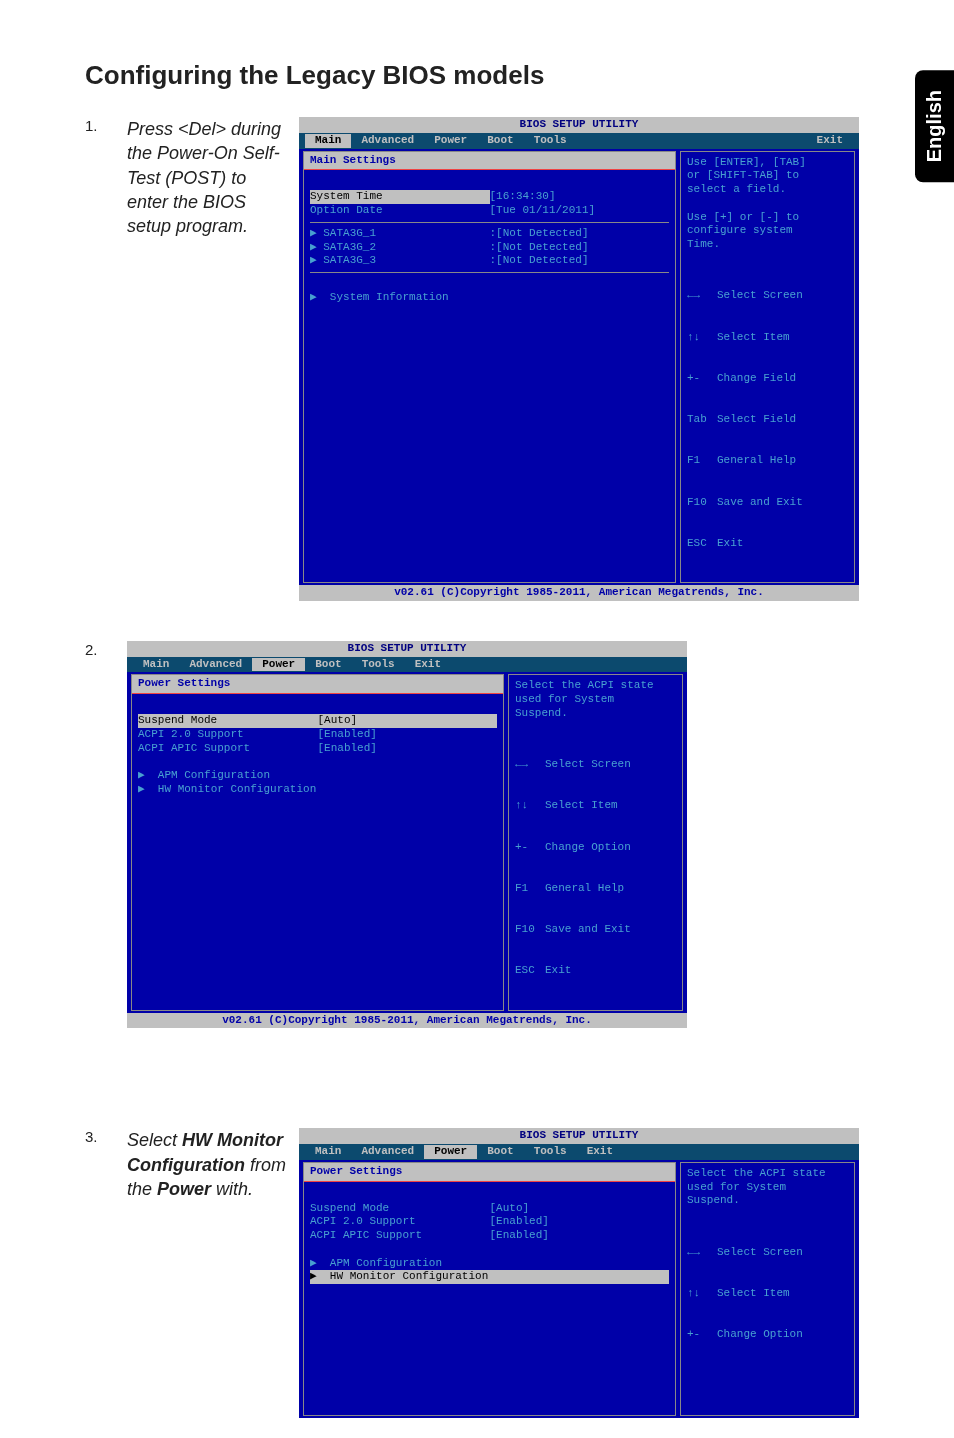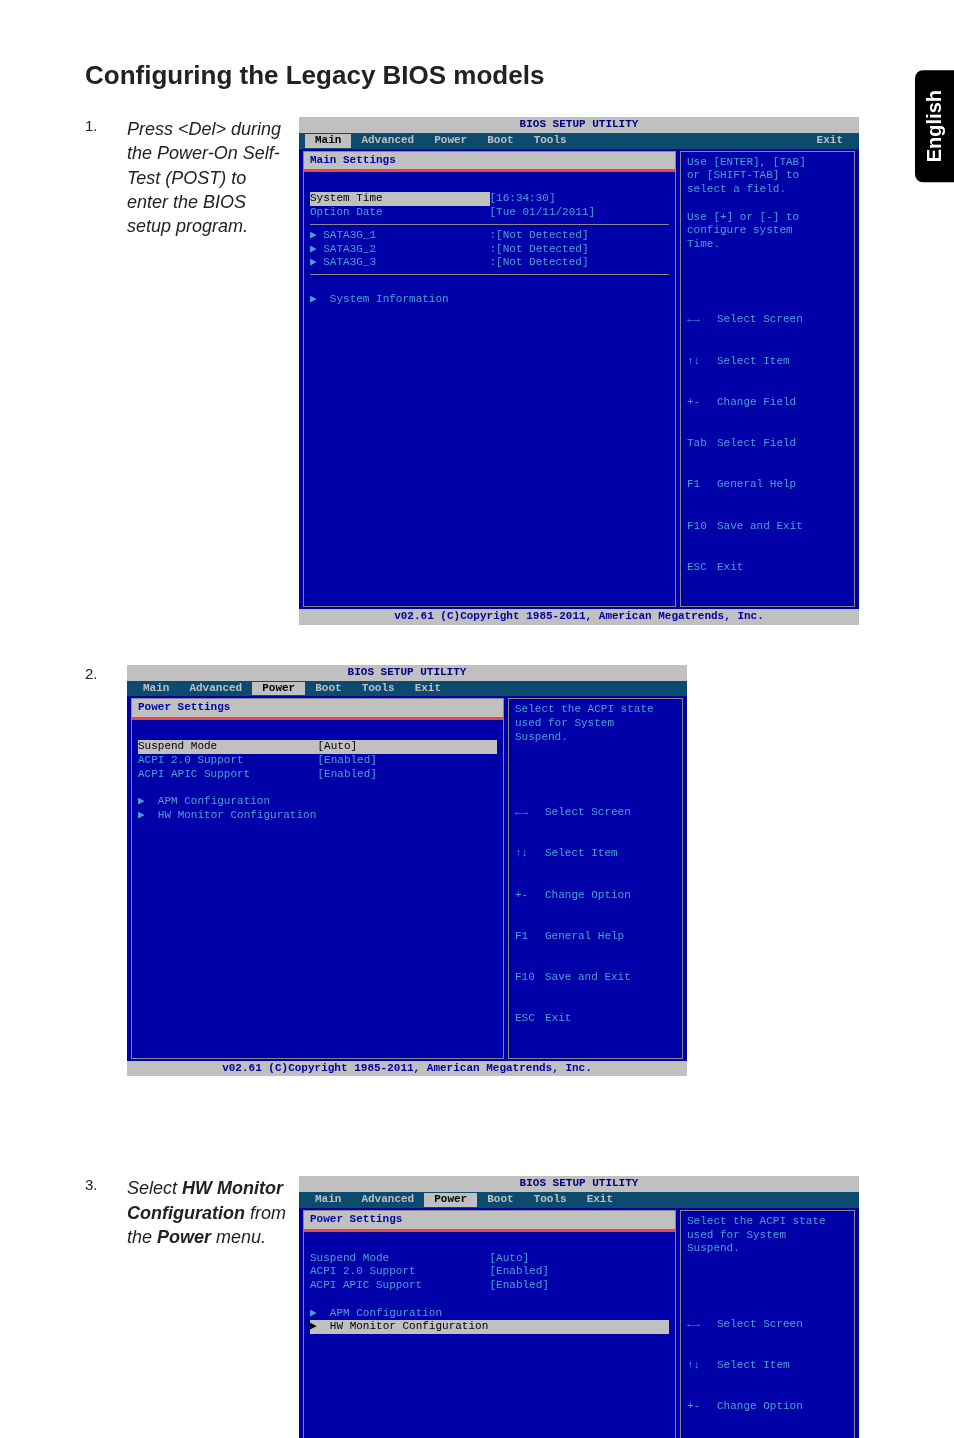--- a/index.html
+++ b/index.html
@@ -95,41 +95,40 @@
     flex: 1;
     border: 1px solid #888;
     margin: 2px 2px 2px 4px;
     background: #0000a8;
   }
   .bios-heading {
     background: #c0c0c0;
     color: #0000a8;
     font-weight: bold;
     padding: 2px 6px;
-    border-bottom: 3px solid #ef4444;
+    border-bottom: 1px solid #ef4444;
   }
   .bios-content {
     padding: 20px 6px 10px 6px;
     color: #48a0d0;
   }
   .bios-row { display: flex; }
   .bios-row .k { flex: 1; white-space: pre; }
   .bios-row .v { flex: 1; white-space: pre; }
   .bios-hl { background: #c0c0c0; color: #000; }
   .bios-right {
     width: 175px;
     border: 1px solid #888;
     margin: 2px 4px 2px 2px;
     background: #0000a8;
     padding: 4px 6px;
     color: #48a0d0;
     display: flex;
     flex-direction: column;
     justify-content: space-between;
-    gap: 24px;
   }
   .bios-right .help-top { white-space: pre-wrap; }
   .bios-right .keys { white-space: pre; margin-top: 10px; }
   .bios-right .keys .sym { display:inline-block; width: 30px; }
   .bios-footer {
     background: #c0c0c0;
     color: #0000a8;
     text-align: center;
     font-weight: bold;
     padding: 1px 0;
@@ -274,21 +273,21 @@
         <div class="bios-footer">v02.61 (C)Copyright 1985-2011, American Megatrends, Inc.</div>
       </div>
     </div>
   </div>
 
   <div style="height:60px"></div>
 
   <div class="step-row">
     <div class="step-num">3.</div>
     <div class="step-text">
-      <span>Select </span><b>HW Monitor Configuration</b><span> from the </span><b>Power</b><span> menu.</span>
+      <span>Select </span><b>HW Monitor Configuration</b><span> from the </span><b>Power</b><span> with.</span>
     </div>
     <div class="bios-shot">
       <div class="bios">
         <div class="bios-title">BIOS SETUP UTILITY</div>
         <div class="bios-menu">
           <span>Main</span>
           <span>Advanced</span>
           <span class="sel">Power</span>
           <span>Boot</span>
           <span>Tools</span>

